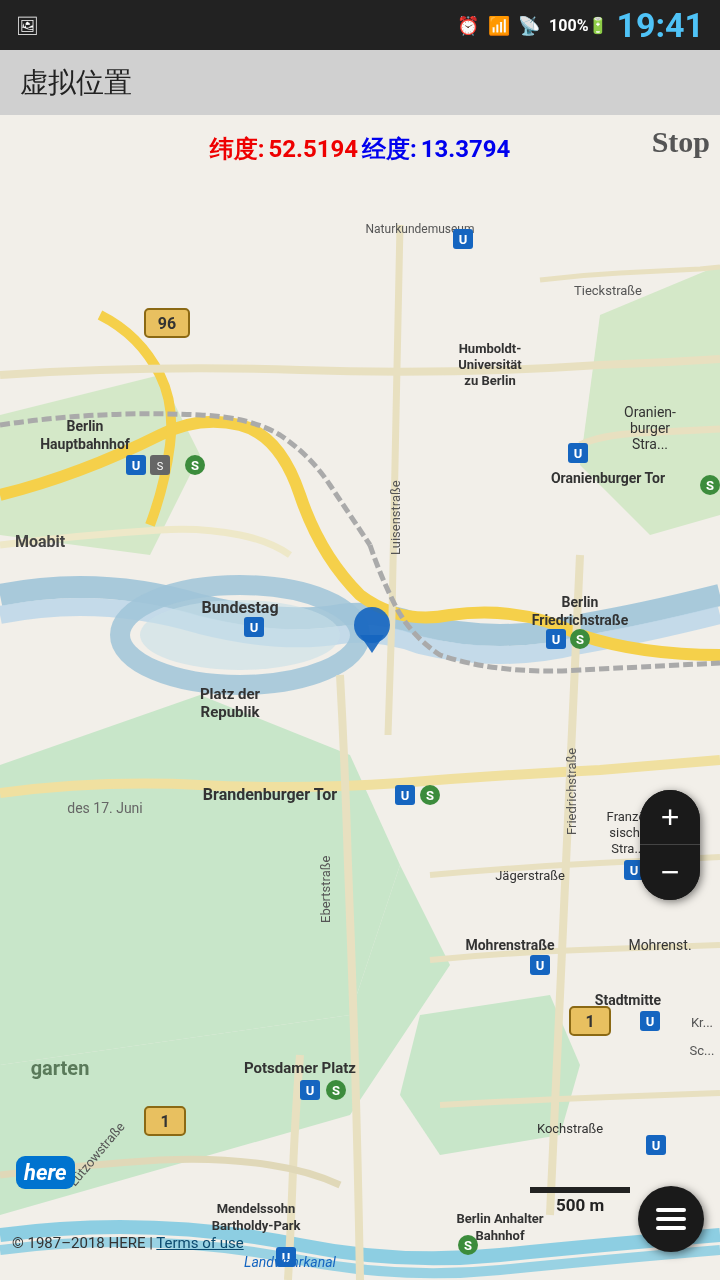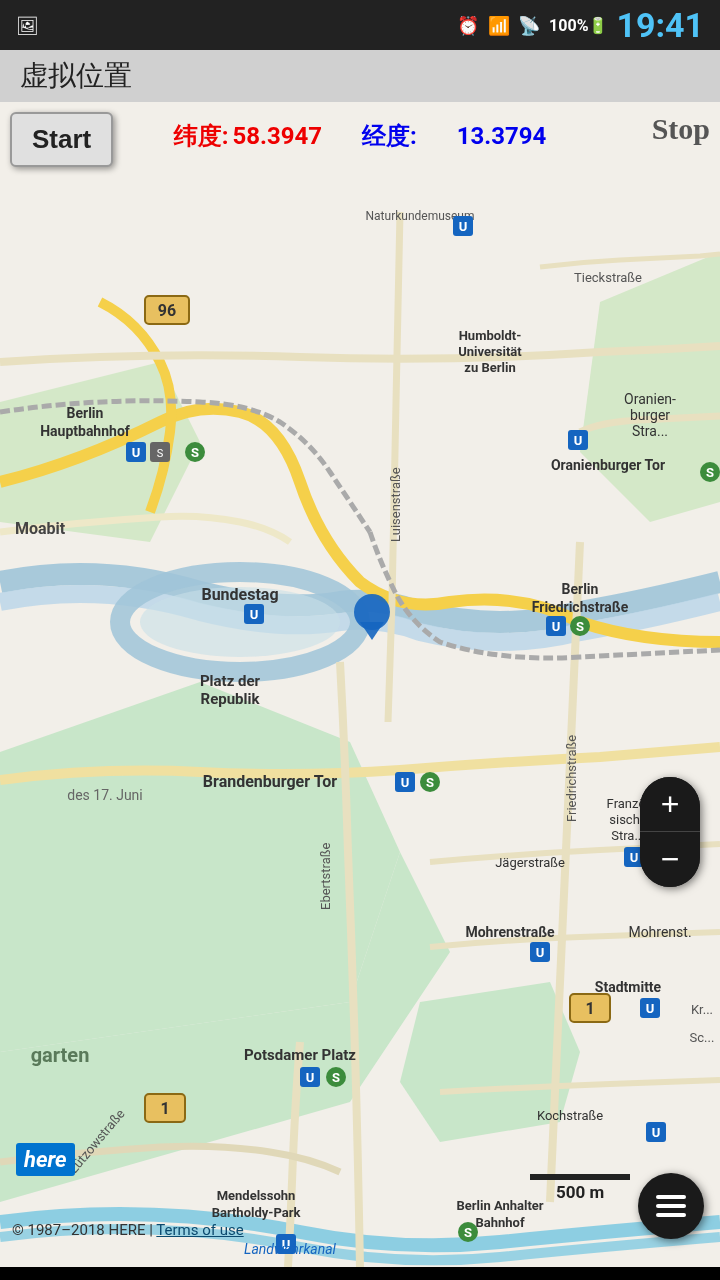--- a/index.html
+++ b/index.html
@@ -47,21 +47,21 @@
       font-weight: bold;
     }
     .battery-icon {
       color: white;
       font-size: 16px;
     }
 
     
     #title-bar {
       width: 720px;
-      height: 52px;
+      height: 65px;
       background: #d0d0d0;
       display: flex;
       align-items: center;
       padding: 0 20px;
       position: relative;
       z-index: 100;
     }
     #title-bar span {
       font-size: 28px;
       color: #222;
@@ -122,21 +122,21 @@
       transform: translateX(-50%);
       z-index: 200;
       text-align: center;
       white-space: nowrap;
     }
     .coord-label {
       font-size: 24px;
       font-weight: bold;
     }
     .coord-red { color: #e00; margin-top: 48px; }
-    .coord-blue { color: #00e; margin-left: 36px; }
+    .coord-blue { color: #00e; }
 
     
     #zoom-controls {
       position: absolute;
       bottom: 380px;
       right: 20px;
       z-index: 200;
       display: flex;
       flex-direction: column;
       background: #1a1a1a;
@@ -194,21 +194,21 @@
       bottom: 95px;
       left: 16px;
       z-index: 200;
     }
     .here-logo {
       font-size: 22px;
       font-weight: bold;
       color: white;
       background: #0073cf;
       padding: 4px 8px;
-      border-radius: 3px;
+      border-radius: 9px;
       font-style: italic;
     }
 
     
     #scale-bar {
       position: absolute;
       bottom: 65px;
       right: 90px;
       z-index: 200;
       display: flex;
@@ -447,25 +447,24 @@
     <text x="463" y="129" text-anchor="middle" font-size="13" font-weight="bold" fill="white">U</text>
   </svg>
 
   <div id="map-pin">
     <svg width="40" height="50" viewBox="0 0 40 50">
       <circle cx="20" cy="20" r="18" fill="#1565c0" opacity="0.9"></circle>
       <polygon points="20,48 8,30 32,30" fill="#1565c0" opacity="0.9"></polygon>
     </svg>
   </div>
 
-  <button id="start-button">Start</button>
 
   <div id="coords-display">
     <span class="coord-label coord-red">纬度:</span>
-    <span class="coord-label coord-red">58.3947</span>
+    <span class="coord-label coord-red">52.5194</span>
     <span class="coord-label coord-blue">经度:</span>
     <span class="coord-label coord-blue">13.3794</span>
   </div>
 
   <button id="stop-button">Stop</button>
 
   <div id="zoom-controls">
     <button class="zoom-btn">+</button>
     <button class="zoom-btn">−</button>
   </div>

